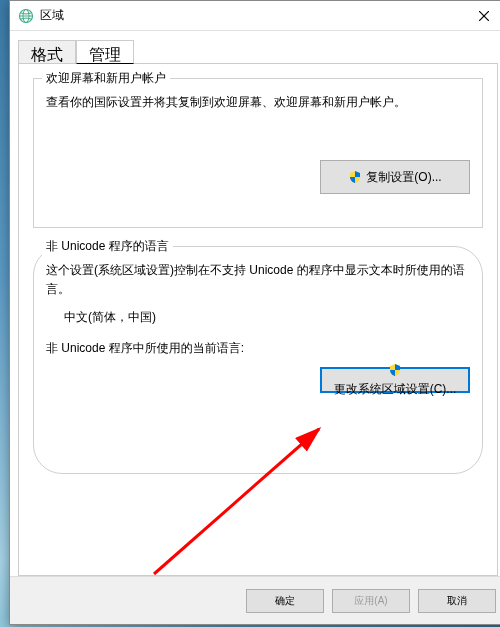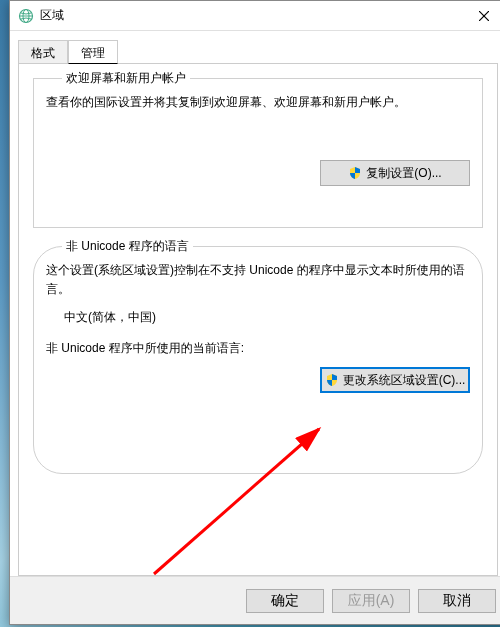--- a/index.html
+++ b/index.html
@@ -47,21 +47,21 @@
       flex: 1;
       display: flex;
       flex-direction: column;
     }
     .tab-strip {
       display: flex;
       height: 24px;
     }
     .tab {
       padding: 4px 12px;
-      font-size: 12px;
+      font-size: 16px;
       border: 1px solid #ccc;
       border-bottom: none;
       background: #f0f0f0;
       cursor: pointer;
       position: relative;
       top: 1px;
     }
     .tab.active {
       background: #fff;
       border-bottom: 1px solid #000000;
@@ -80,46 +80,45 @@
       position: relative;
       padding: 14px 12px 14px 12px;
       margin-bottom: 18px;
     }
     .groupbox-title {
       position: absolute;
       top: -9px; left: 8px;
       background: #fff;
       padding: 0 4px;
       font-size: 12px;
-      margin-left: 20px;
     }
     .grouptext {
       font-size: 12px;
       line-height: 1.6;
       margin-bottom: 10px;
     }
     .group-btn-row {
       display: flex;
       justify-content: flex-end;
       margin-top: 28px;
     }
     .win-btn {
       min-width: 150px;
       height: 26px;
-      padding: 8px 10px;
+      padding: 16px 10px;
       font-size: 12px;
       background: #e1e1e1;
       border: 1px solid #adadad;
       cursor: pointer;
       display: inline-flex;
       align-items: center;
       justify-content: center;
       gap: 4px;
     }
-    .win-btn.focused { border: 2px solid #0078d7; padding: 0 1px; }
+    .win-btn.focused { border: 2px solid #0078d7; padding: 0 1px; flex-direction: column; }
     .shield {
       width: 14px; height: 14px;
       display: inline-flex;
     }
     .label-text {
       font-size: 12px;
       margin-bottom: 8px;
     }
     .indent { margin-left: 18px; margin-top: 6px; margin-bottom: 10px; }
     .gb2 { height: 228px; border-radius: 29px; }
@@ -128,21 +127,21 @@
       background: #f0f0f0;
       border-top: 1px solid #ddd;
       display: flex;
       align-items: center;
       justify-content: flex-end;
       padding: 0 10px;
       gap: 8px;
     }
     .dlg-btn {
       width: 78px; height: 24px;
-      font-size: 14px;
+      font-size: 10px;
       background: #e1e1e1;
       border: 1px solid #adadad;
       cursor: pointer;
     }
     .dlg-btn:disabled { color: #9a9a9a; cursor: default; }
     .arrow-overlay {
       position: absolute;
       pointer-events: none;
       z-index: 50;
     }

